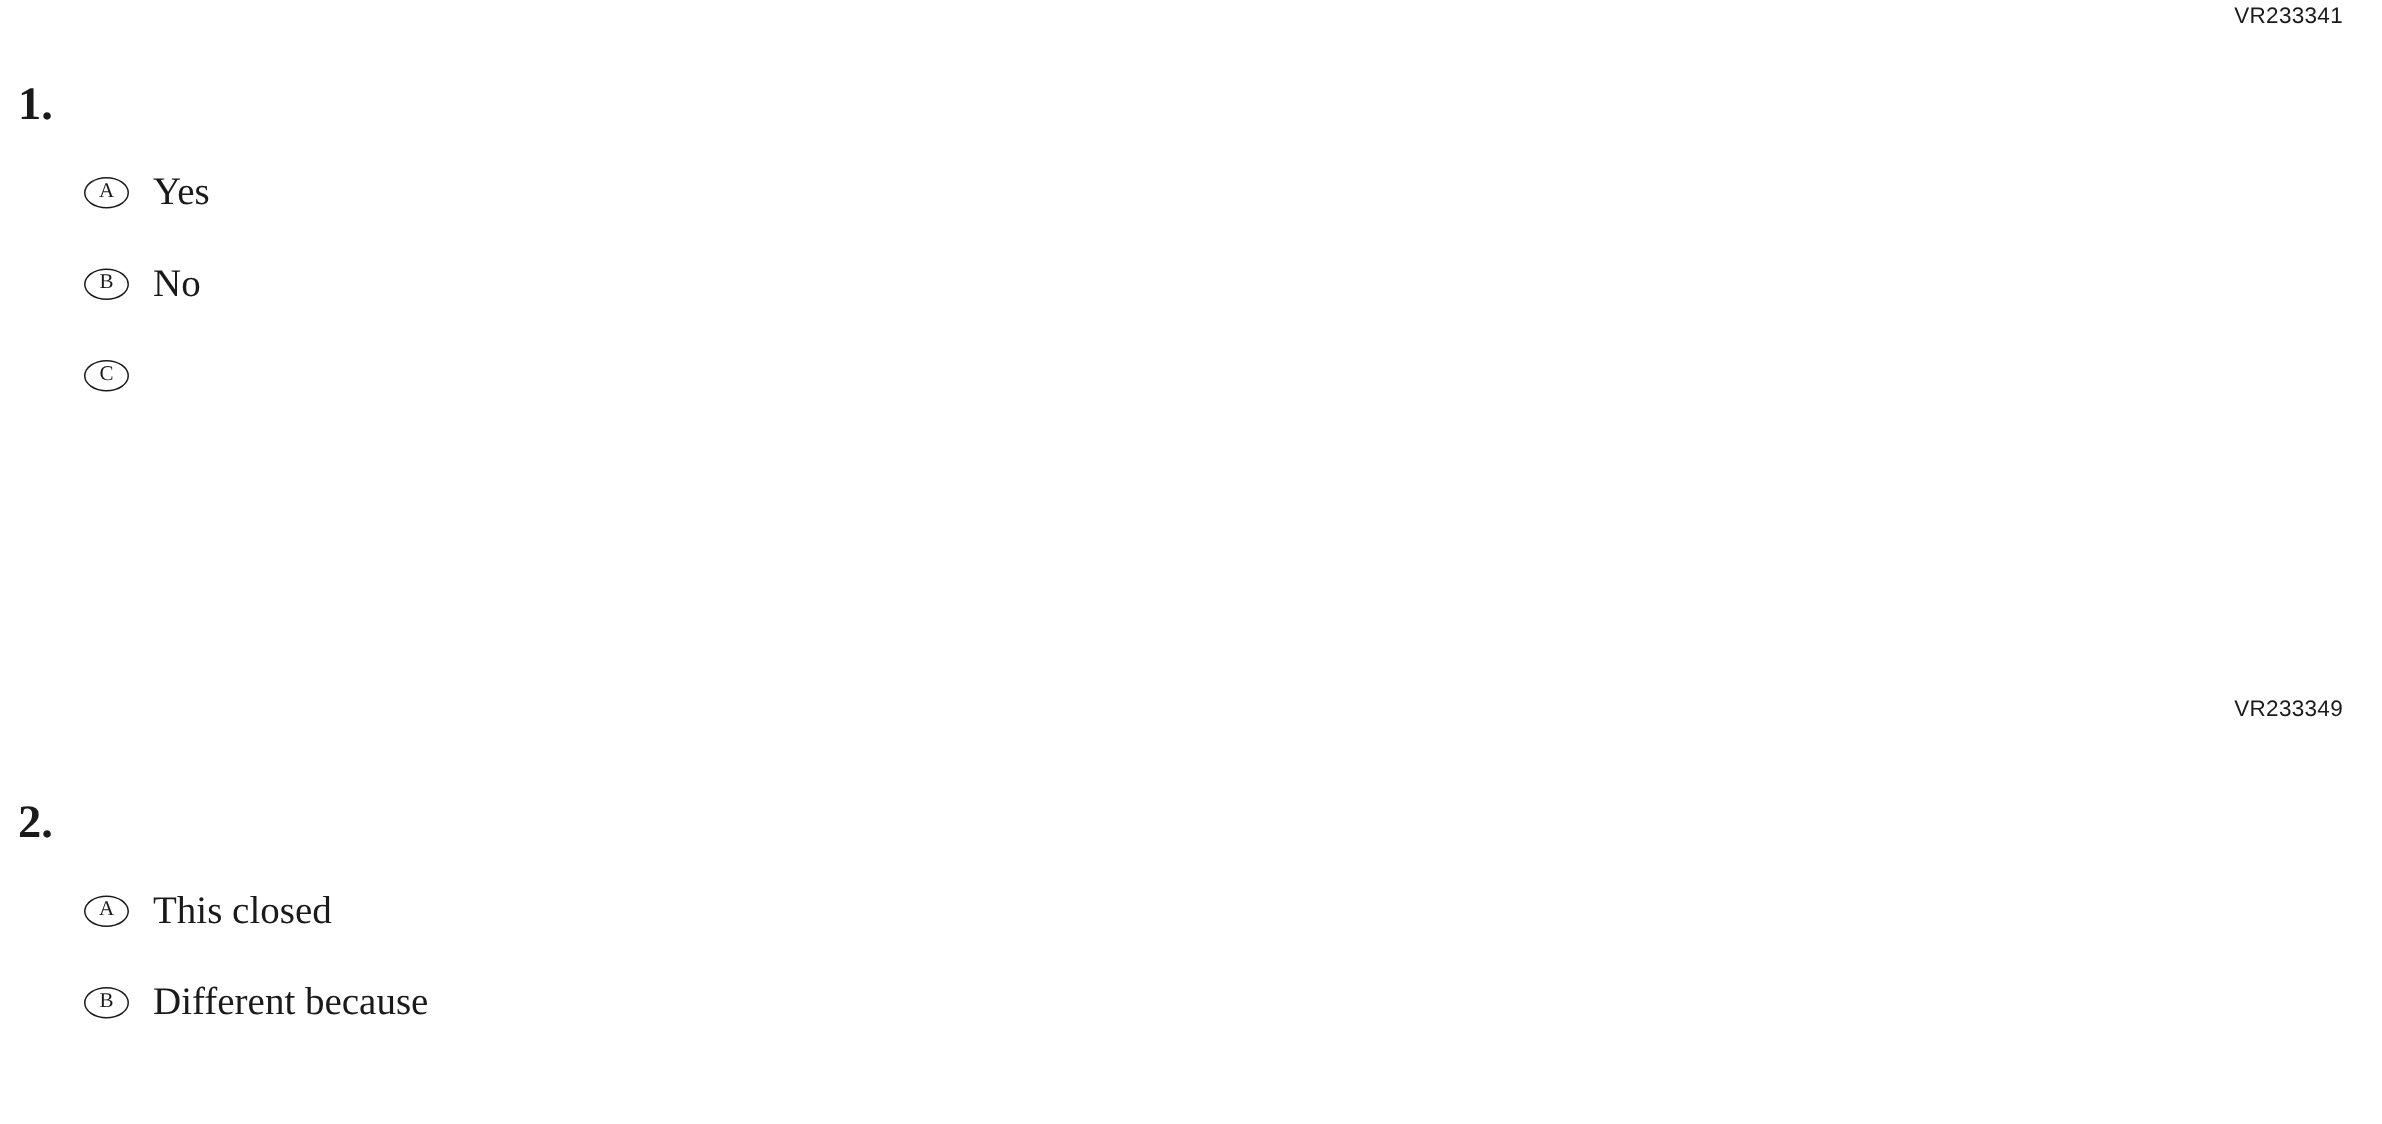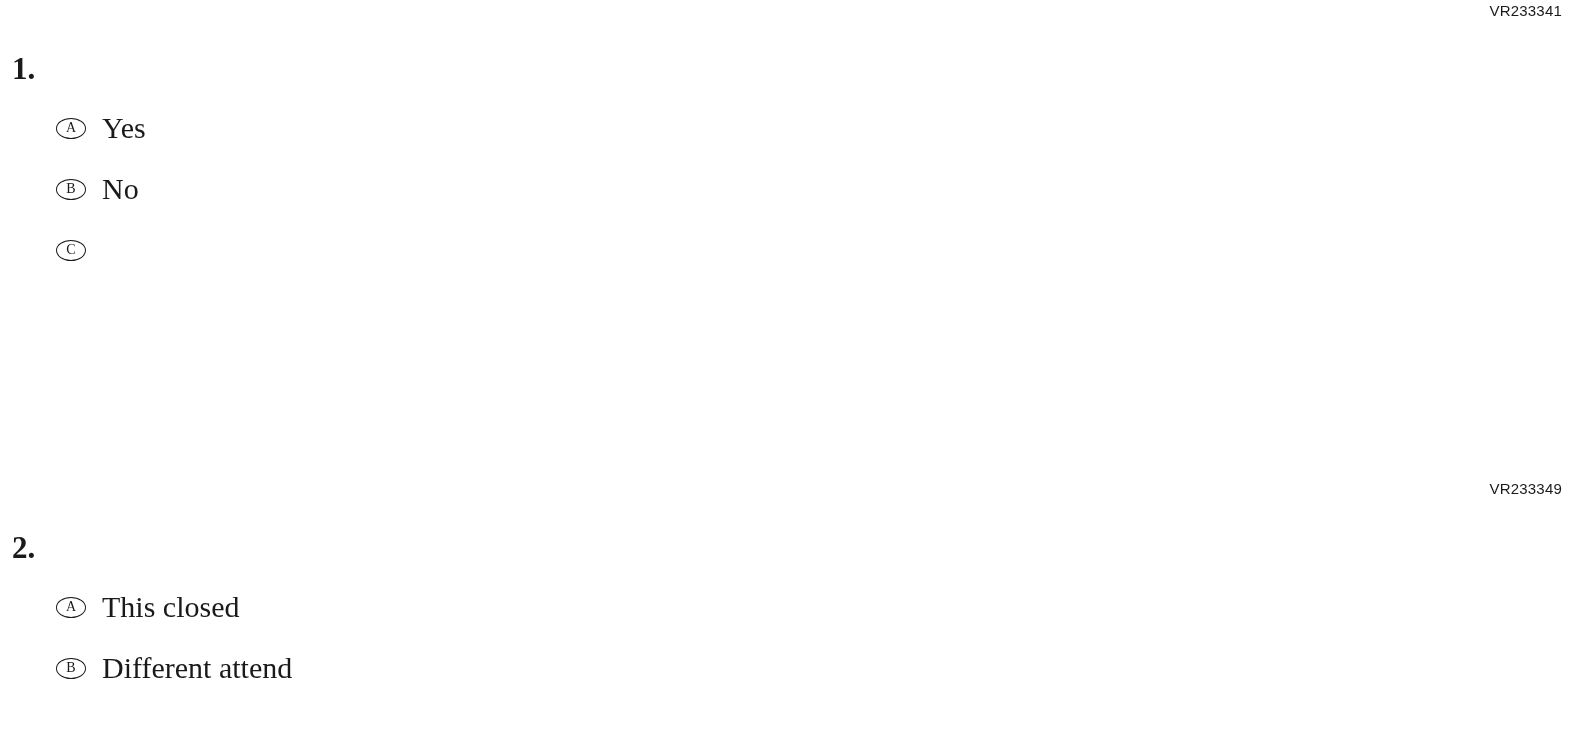--- a/index.html
+++ b/index.html
@@ -79,28 +79,28 @@
     display: flex;
     align-items: center;
     justify-content: center;
     font-family: "Liberation Serif", serif;
     font-size: 14px;
     line-height: 1;
     color: #1a1a1a;
     margin-right: 16px;
   }
   .option-label {
-    font-size: 30px;
+    font-size: 26px;
     line-height: 34px;
   }
 
   
   #code-1 { top: 2px; }
   #block-1 { top: 48px; }
-  #code-2 { top: 480px; }
+  #code-2 { top: 464px; }
   #block-2 { top: 527px; }
 </style>
 </head>
 <body>
 
 <div class="page">
 
   <div class="item-code" id="code-1">VR233341</div>
 
   <div class="question-block" id="block-1">
@@ -128,18 +128,18 @@
     <div class="q-row">
       <div class="q-number">2.</div>
     </div>
     <div class="options">
       <div class="option">
         <span class="bubble">A</span>
         <span class="option-label">This closed</span>
       </div>
       <div class="option">
         <span class="bubble">B</span>
-        <span class="option-label">Different attend</span>
+        <span class="option-label">Different because</span>
       </div>
     </div>
   </div>
 
 </div>
 
 </body></html>

